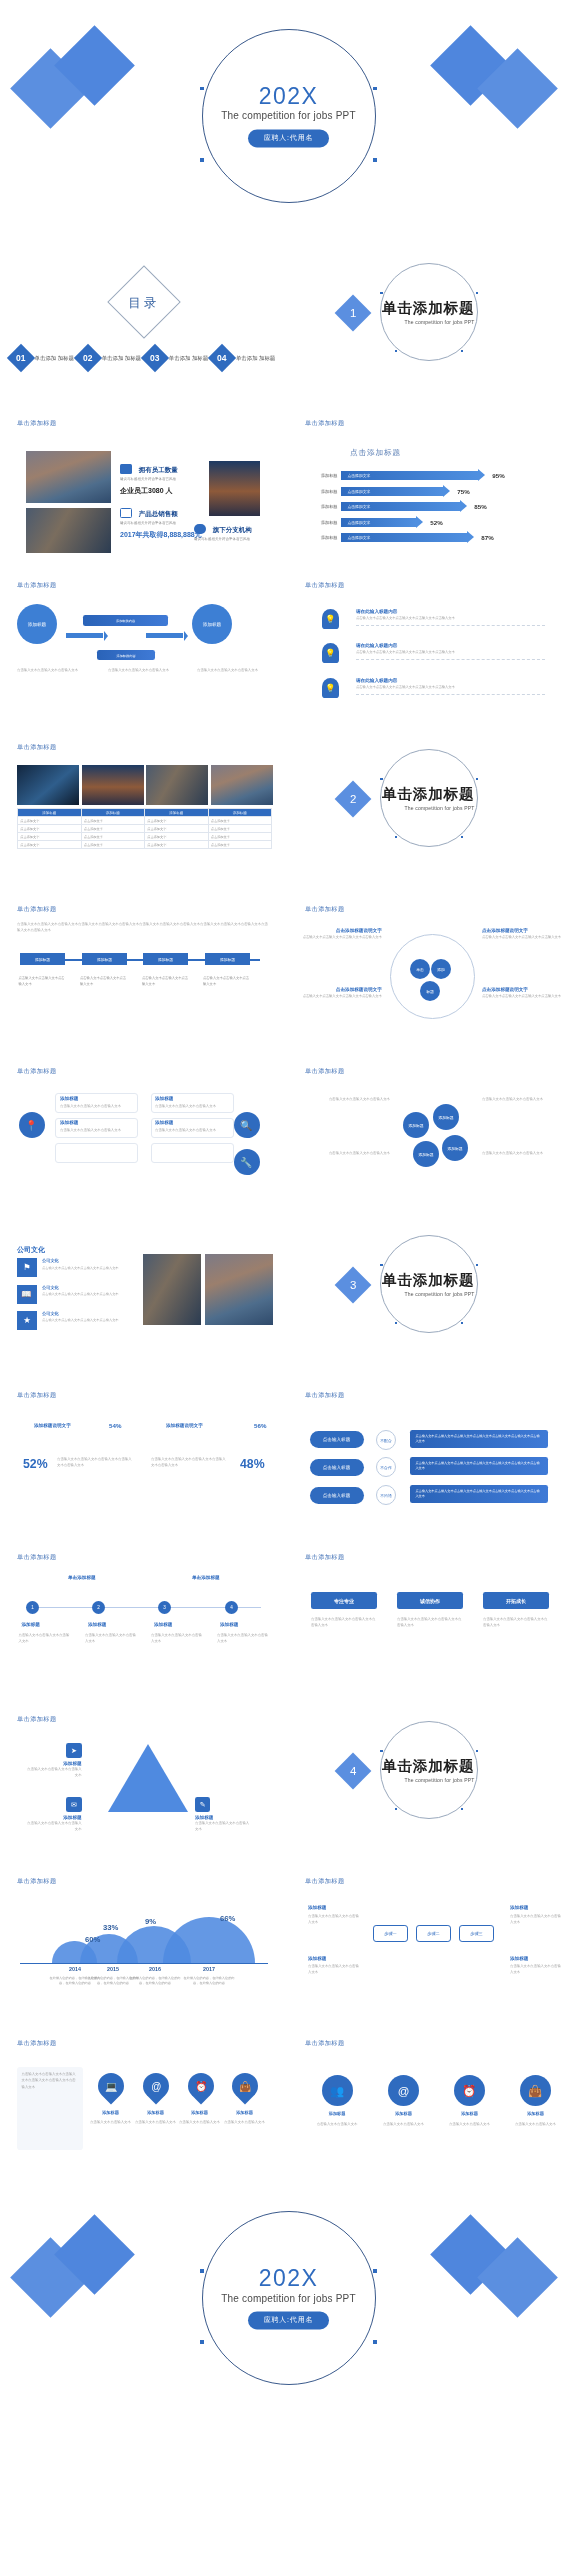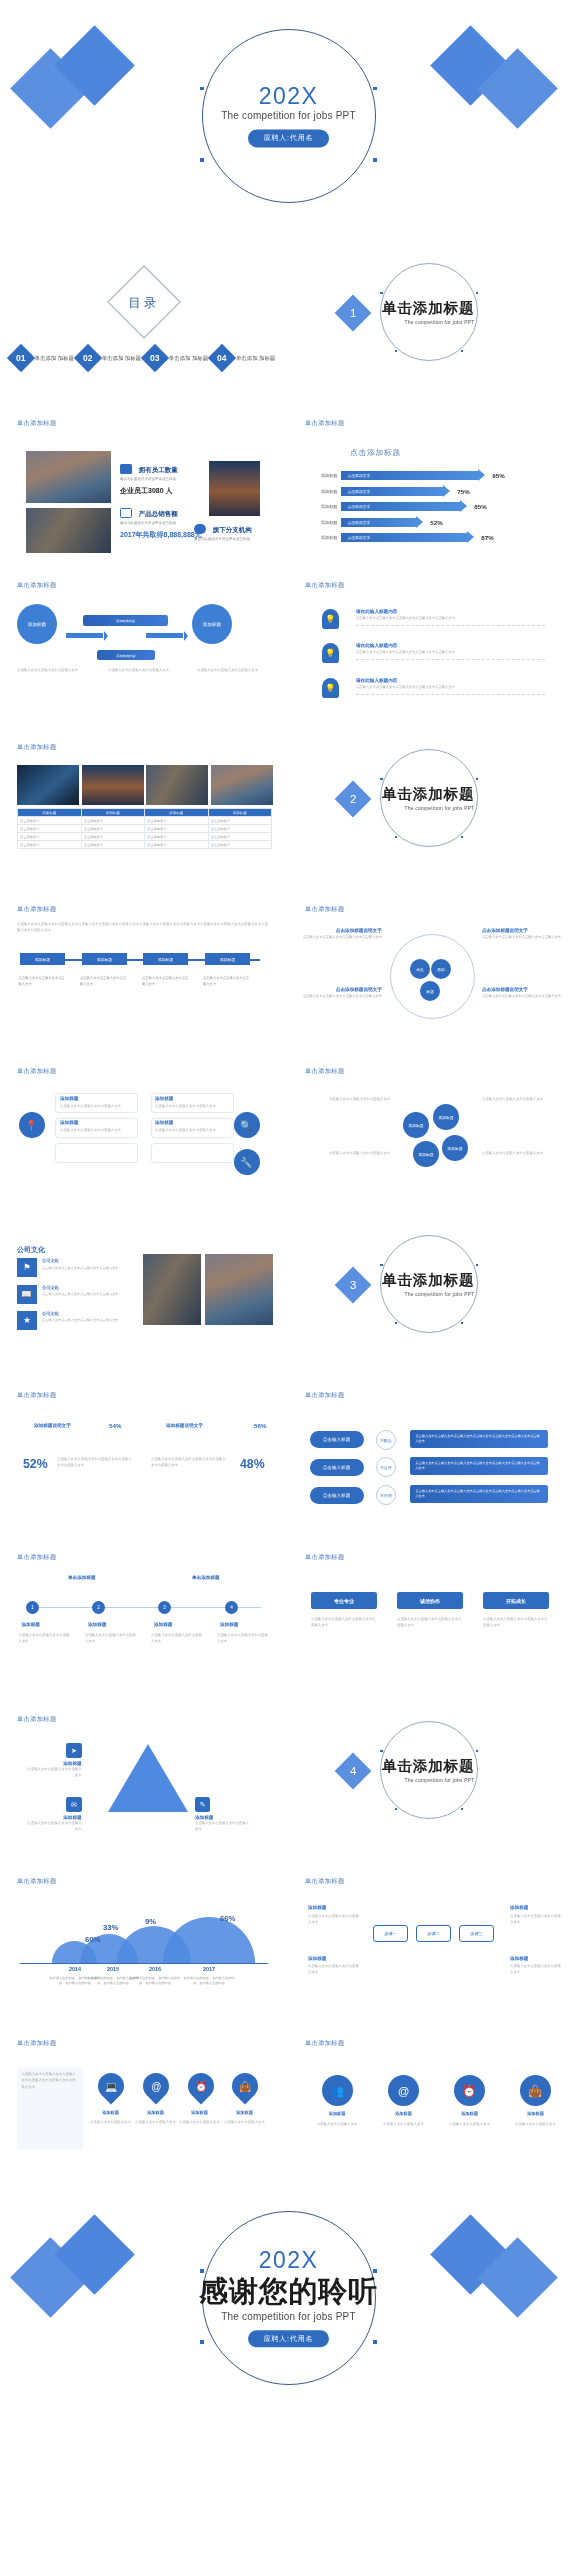--- a/index.html
+++ b/index.html
@@ -728,20 +728,19 @@
     <div class="dia a" style="left:442px;top:51px;background:#4f86dd;"></div>
     <div class="dia a" style="left:489px;top:74px;background:#5b8fe0;"></div>
     <div class="ring">
       <div class="dot" style="left:-2.3px;top:57px;"></div>
       <div class="dot" style="right:-2.3px;top:57px;"></div>
       <div class="dot" style="left:-2.3px;bottom:40px;"></div>
       <div class="dot" style="right:-2.3px;bottom:40px;"></div>
     </div>
     <div class="cover-text">
       <div class="cover-year">202X</div>
-      <div class="cover-title">感谢您的聆听</div>
       <div class="cover-sub">The competition for jobs PPT</div>
       <div class="cover-badge">应聘人:代用名</div>
     </div>
   </section>
 
 </div>
 
 
 </body></html>

